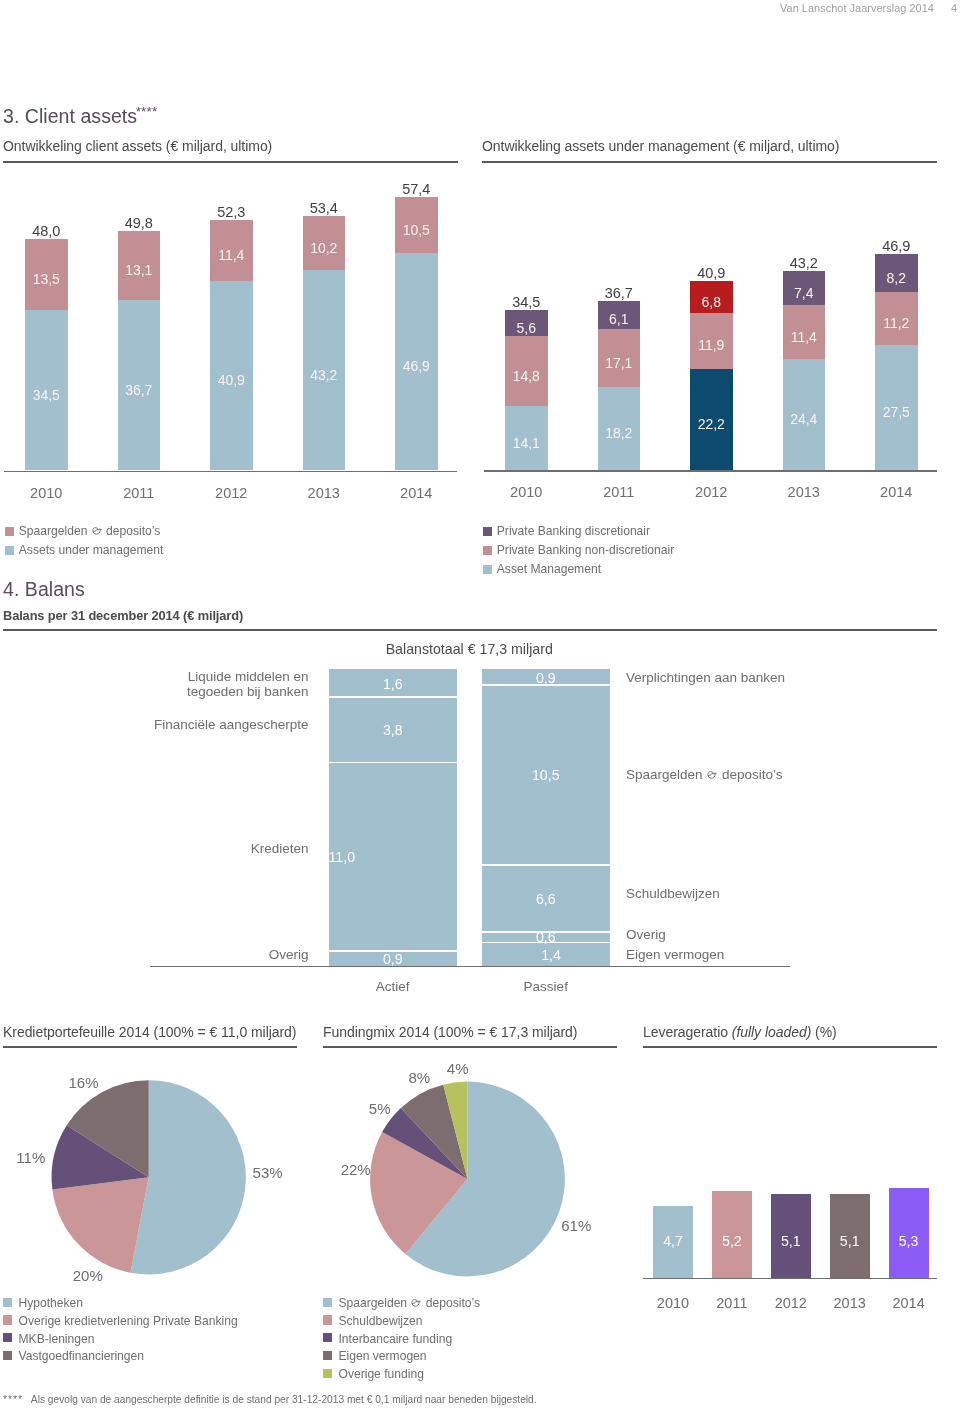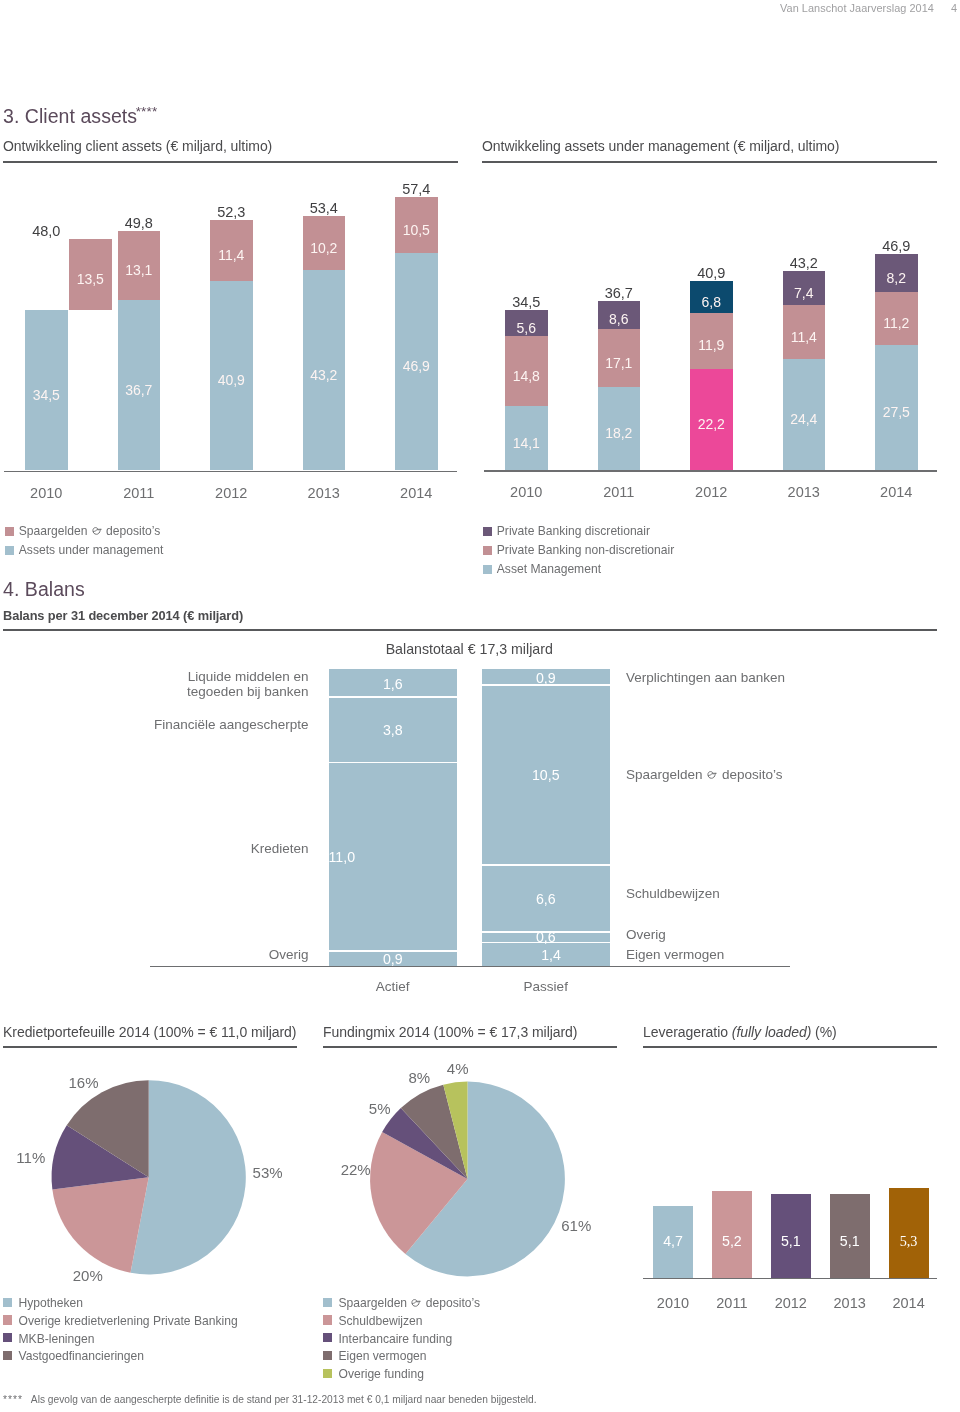--- a/index.html
+++ b/index.html
@@ -45,21 +45,21 @@
 
   <div class="chart-title" style="left:3px;top:138px;">Ontwikkeling client assets (€ miljard, ultimo)</div>
   <div class="rule" style="left:3px;top:161px;width:455px;"></div>
 
   <div class="chart-title" style="left:482px;top:138px;">Ontwikkeling assets under management (€ miljard, ultimo)</div>
   <div class="rule" style="left:482px;top:161px;width:455px;"></div>
 
   <div class="abs" id="chart1" style="left:0;top:0;width:960px;height:1412px;">
       <div class="bar" style="left:25px;top:238.87px;width:42.5px;height:231.63px;">
         <div class="tot" style="top:-16px;">48,0</div>
-        <div class="seg" style="top:0px;height:71.55px;background:#c29094;margin-left:44px;">
+        <div class="seg" style="top:0px;height:71.55px;background:#c29094;">
           <span style="top:32.275px;">13,5</span>
         </div>
         <div class="seg" style="top:71.55px;height:160.07999999999998px;background:#a2bfcd;">
           <span style="top:76.53999999999999px;">34,5</span>
         </div>
       </div>
       <div class="cat" style="left:9px;top:484.5px;width:74.5px;">2010</div>
       <div class="bar" style="left:117.5px;top:230.78199999999998px;width:42.5px;height:239.71800000000002px;">
         <div class="tot" style="top:-16px;">49,8</div>
         <div class="seg" style="top:0px;height:69.42999999999999px;background:#c29094;">
@@ -112,39 +112,39 @@
           <span style="top:31.427999999999997px;">14,8</span>
         </div>
         <div class="seg" style="top:95.728px;height:64.29599999999999px;background:#a2bfcd;">
           <span style="top:28.647999999999996px;">14,1</span>
         </div>
       </div>
       <div class="cat" style="left:489px;top:484.3px;width:74.5px;">2010</div>
       <div class="bar" style="left:597.5px;top:300.59800000000007px;width:42.5px;height:169.70199999999997px;">
         <div class="tot" style="top:-16px;">36,7</div>
         <div class="seg" style="top:0px;height:28.182px;background:#6b5878;">
-          <span style="top:10.591px;">8,6</span>
+          <span style="top:10.591px;">6,1</span>
         </div>
         <div class="seg" style="top:28.182px;height:58.528px;background:#c29094;">
           <span style="top:25.764px;">17,1</span>
         </div>
         <div class="seg" style="top:86.71px;height:82.99199999999999px;background:#a2bfcd;">
           <span style="top:37.995999999999995px;">18,2</span>
         </div>
       </div>
       <div class="cat" style="left:581.5px;top:484.3px;width:74.5px;">2011</div>
       <div class="bar" style="left:690px;top:281.48400000000004px;width:42.5px;height:188.81599999999997px;">
         <div class="tot" style="top:-16px;">40,9</div>
-        <div class="seg" style="top:0px;height:31.416px;background:#0c4a6e;">
+        <div class="seg" style="top:0px;height:31.416px;background:#b91c1c;">
           <span style="top:12.208px;">6,8</span>
         </div>
         <div class="seg" style="top:31.416px;height:56.168px;background:#c29094;">
           <span style="top:24.584px;">11,9</span>
         </div>
-        <div class="seg" style="top:87.584px;height:101.23199999999999px;background:#ec4899;">
+        <div class="seg" style="top:87.584px;height:101.23199999999999px;background:#0c4a6e;">
           <span style="top:47.11599999999999px;">22,2</span>
         </div>
       </div>
       <div class="cat" style="left:674px;top:484.3px;width:74.5px;">2012</div>
       <div class="bar" style="left:782.5px;top:271.04px;width:42.5px;height:199.26px;">
         <div class="tot" style="top:-16px;">43,2</div>
         <div class="seg" style="top:0px;height:34.188px;background:#6b5878;">
           <span style="top:13.594000000000001px;">7,4</span>
         </div>
         <div class="seg" style="top:34.188px;height:53.808px;background:#c29094;">
@@ -338,21 +338,21 @@
       </div>
       <div class="cat" style="left:703.9px;top:1294.8px;width:56px;">2011</div>
       <div class="abs" style="left:770.8px;top:1193.9352459016393px;width:40px;height:83.86475409836065px;background:#65507a;">
         <span style="position:absolute;left:0;width:100%;bottom:29px;text-align:center;font-size:14.2px;line-height:16px;color:#fff;">5,1</span>
       </div>
       <div class="cat" style="left:762.8px;top:1294.8px;width:56px;">2012</div>
       <div class="abs" style="left:829.7px;top:1193.9352459016393px;width:40px;height:83.86475409836065px;background:#7e6d6e;">
         <span style="position:absolute;left:0;width:100%;bottom:29px;text-align:center;font-size:14.2px;line-height:16px;color:#fff;">5,1</span>
       </div>
       <div class="cat" style="left:821.7px;top:1294.8px;width:56px;">2013</div>
-      <div class="abs" style="left:888.6px;top:1188.05px;width:40px;height:89.75px;background:#a16207;font-family:Liberation Serif, serif;">
+      <div class="abs" style="left:888.6px;top:1188.05px;width:40px;height:89.75px;background:#8b5cf6;">
         <span style="position:absolute;left:0;width:100%;bottom:29px;text-align:center;font-size:14.2px;line-height:16px;color:#fff;">5,3</span>
       </div>
       <div class="cat" style="left:880.6px;top:1294.8px;width:56px;">2014</div>
       <div class="axis" style="left:642.8px;top:1277.8px;width:294.7px;"></div>
     </div>
 
   <div class="footnote" style="left:3px;top:1393px;">
     <span style="letter-spacing:1px;">****</span><span style="display:inline-block;width:8px;"></span><span>Als gevolg van de aangescherpte definitie is de stand per 31-12-2013 met € 0,1 miljard naar beneden bijgesteld.</span>
   </div>
 </div>

